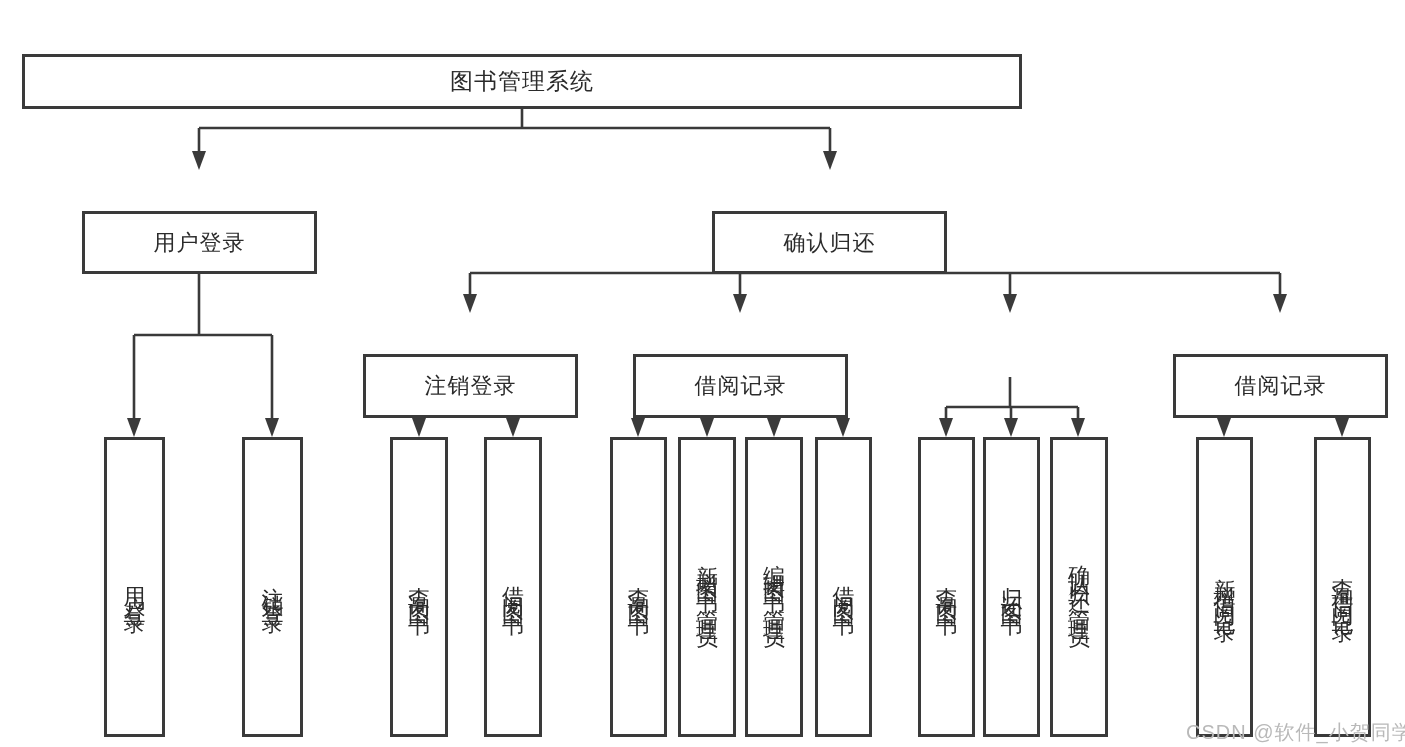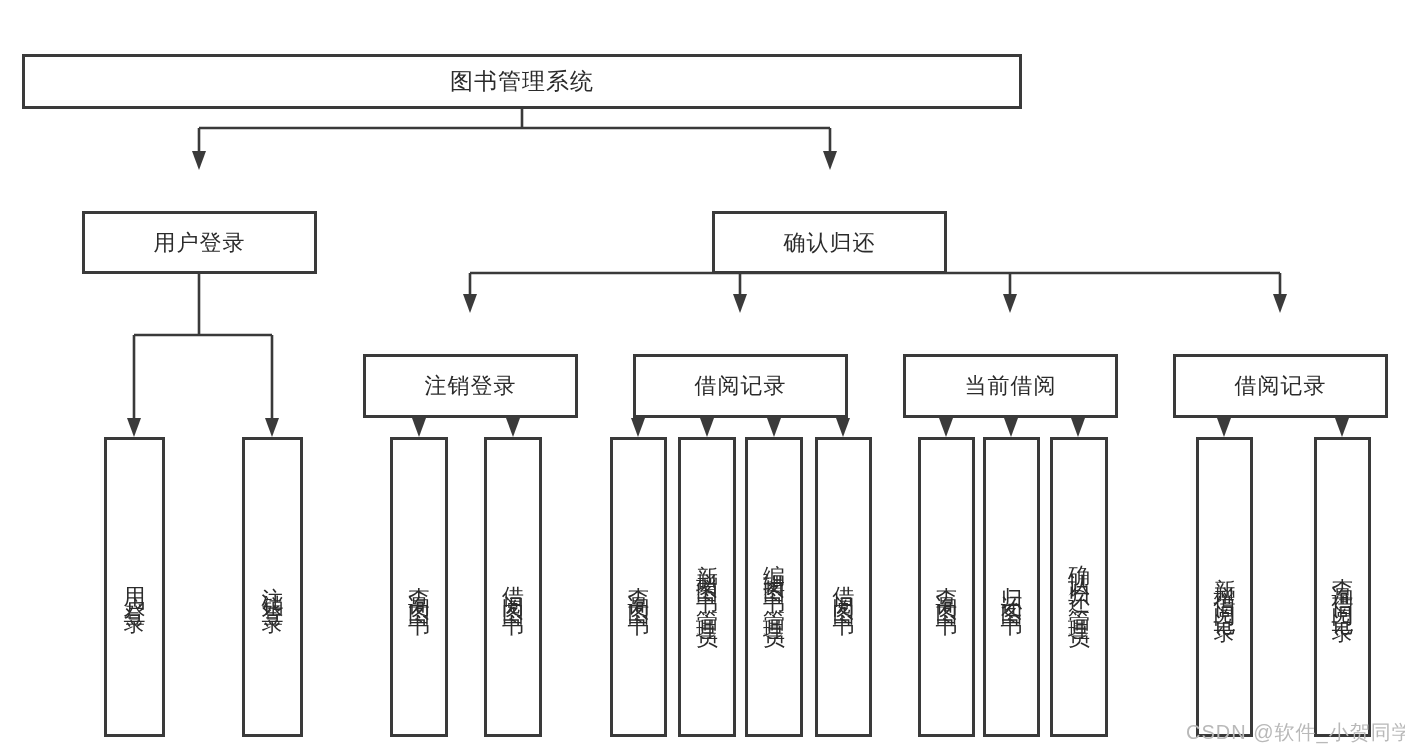--- a/index.html
+++ b/index.html
@@ -108,23 +108,20 @@
   <div class="node hnode" style="left:712px;top:170px;width:235px;height:63px">
     <span>确认归还</span>
   </div>
 
   <div class="node hnode" style="left:363px;top:313px;width:215px;height:64px">
     <span>注销登录</span>
   </div>
   <div class="node hnode" style="left:633px;top:313px;width:215px;height:64px">
     <span>借阅记录</span>
   </div>
-  <div class="node hnode" style="left:903px;top:313px;width:215px;height:64px">
-    <span>当前借阅</span>
-  </div>
   <div class="node hnode" style="left:1173px;top:313px;width:215px;height:64px">
     <span>借阅记录</span>
   </div>
 
   <div class="node leaf" style="left:104px;top:437px;width:61px;height:300px">
     <span>用户登录</span>
   </div>
   <div class="node leaf" style="left:242px;top:437px;width:61px;height:300px">
     <span>注销登录</span>
   </div>

